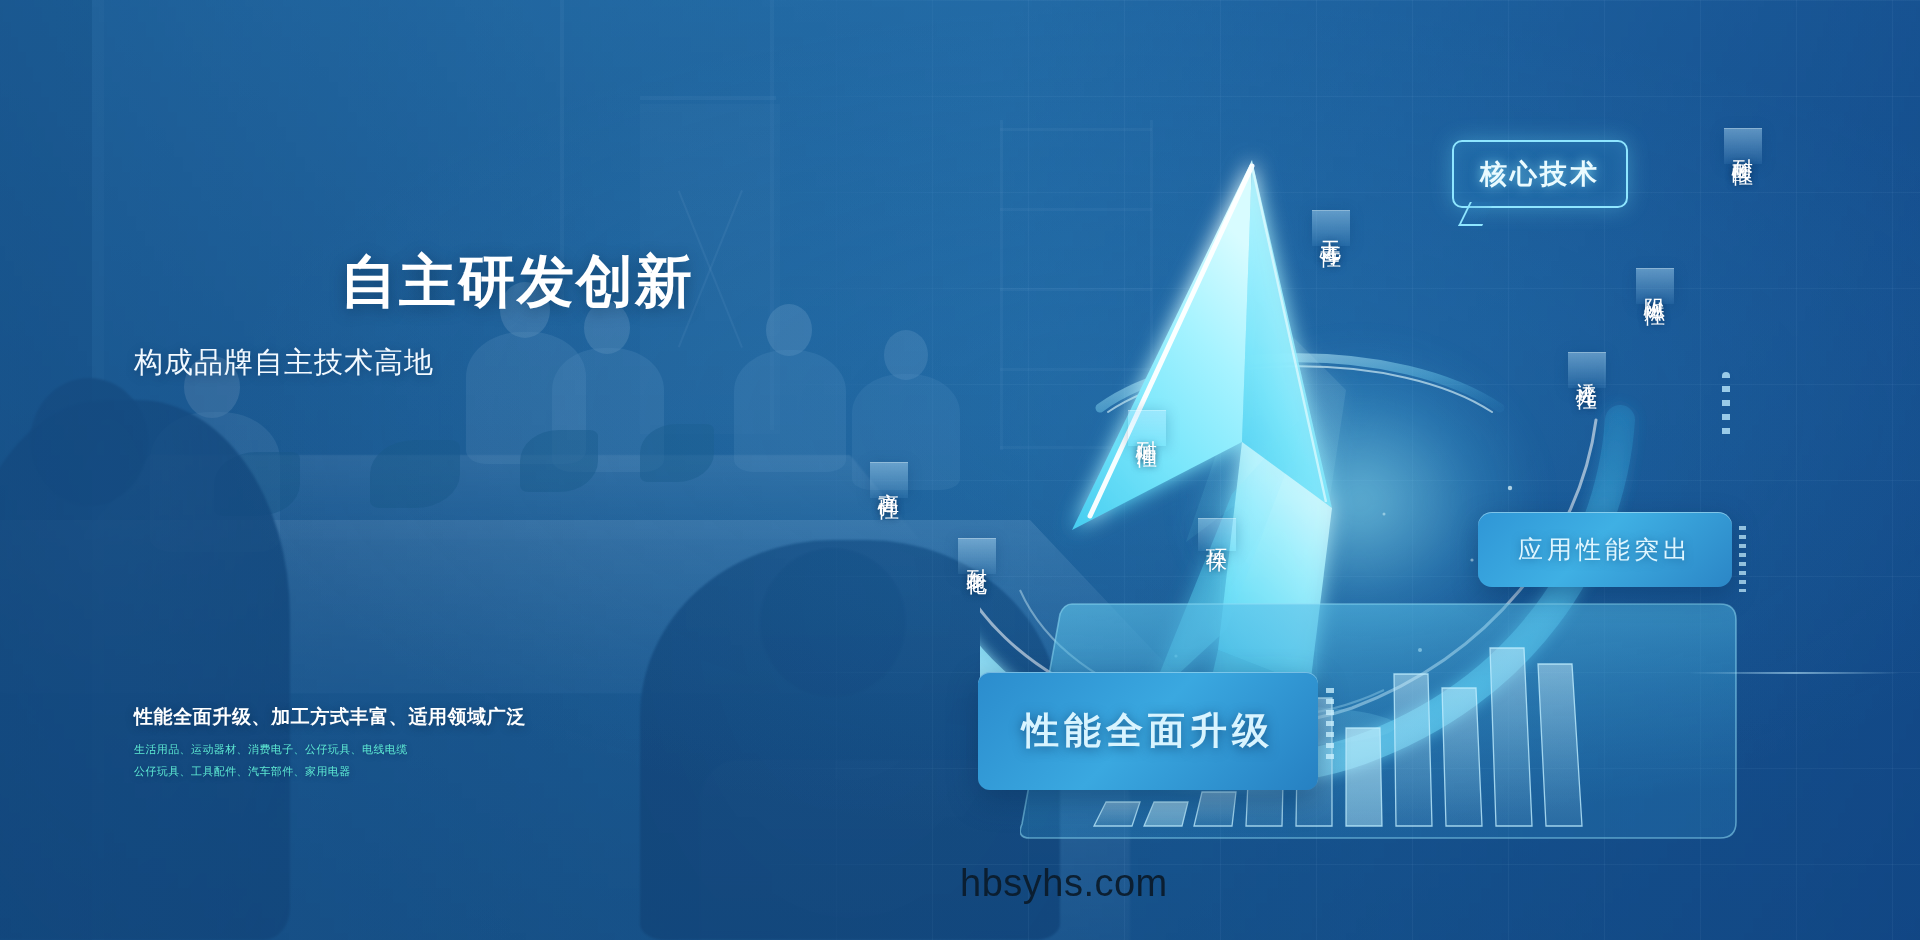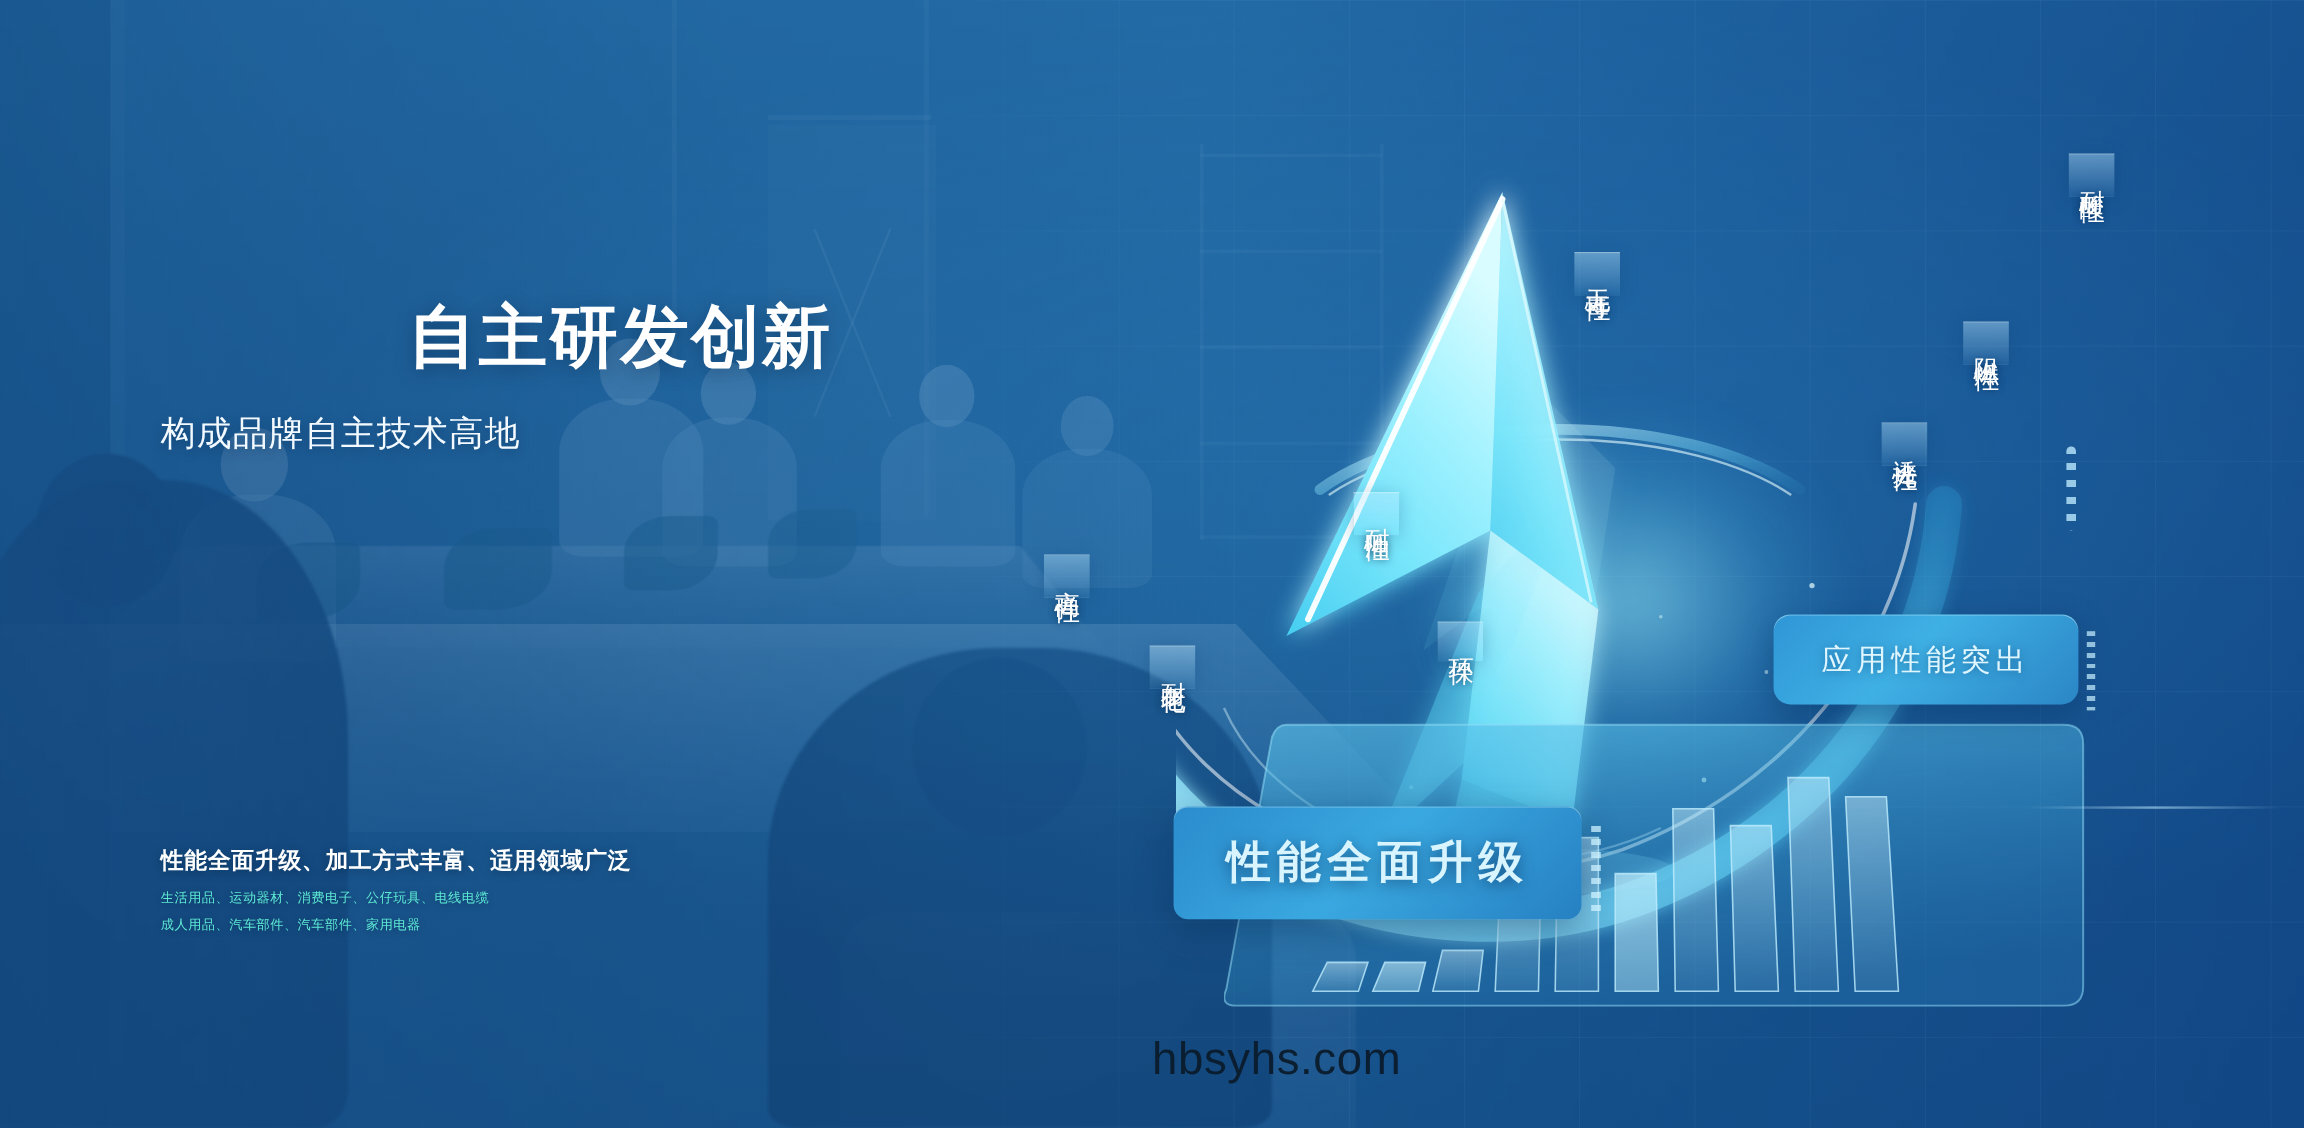--- a/index.html
+++ b/index.html
@@ -178,21 +178,21 @@
     text-shadow:0 1px 8px rgba(10,60,110,.55);
   }
   .pill-dots{
     position:absolute;right:-14px;top:14px;width:7px;height:66px;
     background:repeating-linear-gradient(180deg,rgba(200,240,255,.70) 0 4px,transparent 4px 9px);
   }
 
   
   .banner{
     position:absolute;left:978px;top:672px;
-    padding:22px 44px;border-radius:12px;
+    padding:34px 44px;border-radius:12px;
     color:#d8f4ff;font-size:37px;font-weight:bold;letter-spacing:5px;
     background:linear-gradient(135deg,#2b8ccd 0%,#3aa8e0 48%,#2680c2 100%);
     box-shadow:0 10px 30px rgba(8,48,92,.45),inset 0 1px 0 rgba(225,250,255,.40);
     text-shadow:0 2px 12px rgba(8,48,92,.65);
   }
   .banner-dots{
     position:absolute;right:-16px;top:16px;width:8px;height:74px;
     background:repeating-linear-gradient(180deg,rgba(205,242,255,.75) 0 5px,transparent 5px 11px);
   }
 
@@ -278,21 +278,21 @@
     <h1 class="headline">自主研发创新</h1>
     <div class="subline">
       <div>构成品牌自主技术高地</div>
     </div>
   </div>
 
   <div class="features">
     <div class="feat-main">性能全面升级、加工方式丰富、适用领域广泛</div>
     <div class="feat-sub">
       <div>生活用品、运动器材、消费电子、公仔玩具、电线电缆</div>
-      <div>成人用品、汽车部件、汽车部件、家用电器</div>
+      <div>公仔玩具、工具配件、汽车部件、家用电器</div>
     </div>
   </div>
 
   <div class="graphic">
     <div class="glow-core"></div>
 
     <svg class="orbit-svg" width="880" height="780" viewBox="0 0 880 780">
       <defs>
         <linearGradient id="orbGrad" x1="0" y1="1" x2="1" y2="0">
           <stop offset="0%" stop-color="#bdf4ff" stop-opacity=".95"></stop>
@@ -413,20 +413,21 @@
 
   <div class="vtag" style="left:870px;top:462px">高弹性</div>
   <div class="vtag" style="left:958px;top:538px">耐老化</div>
   <div class="vtag" style="left:1128px;top:410px">耐油性</div>
   <div class="vtag" style="left:1198px;top:518px">环保</div>
   <div class="vtag" style="left:1312px;top:210px">无毒性</div>
   <div class="vtag" style="left:1724px;top:128px">耐酸性</div>
   <div class="vtag" style="left:1636px;top:268px">阻燃性</div>
   <div class="vtag" style="left:1568px;top:352px">透光性</div>
 
+  <div class="core-badge">核心技术</div>
 
   <div class="pill">
     <span>应用性能突出</span>
     <span class="pill-dots"></span>
   </div>
 
   <div class="banner">
     <span>性能全面升级</span>
     <span class="banner-dots"></span>
   </div>

